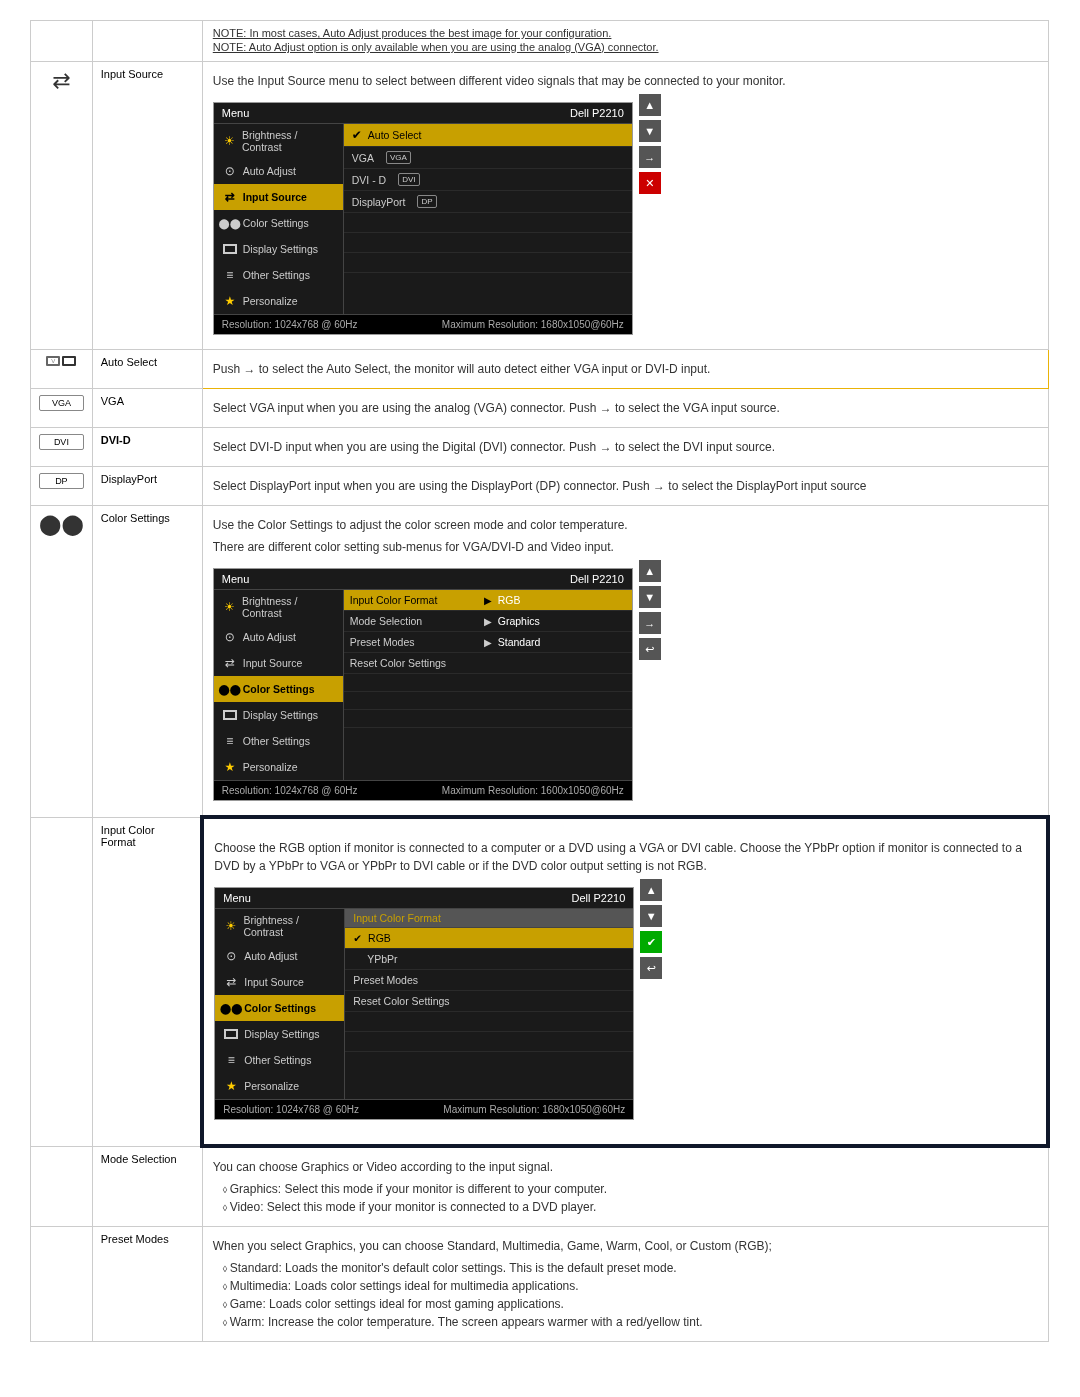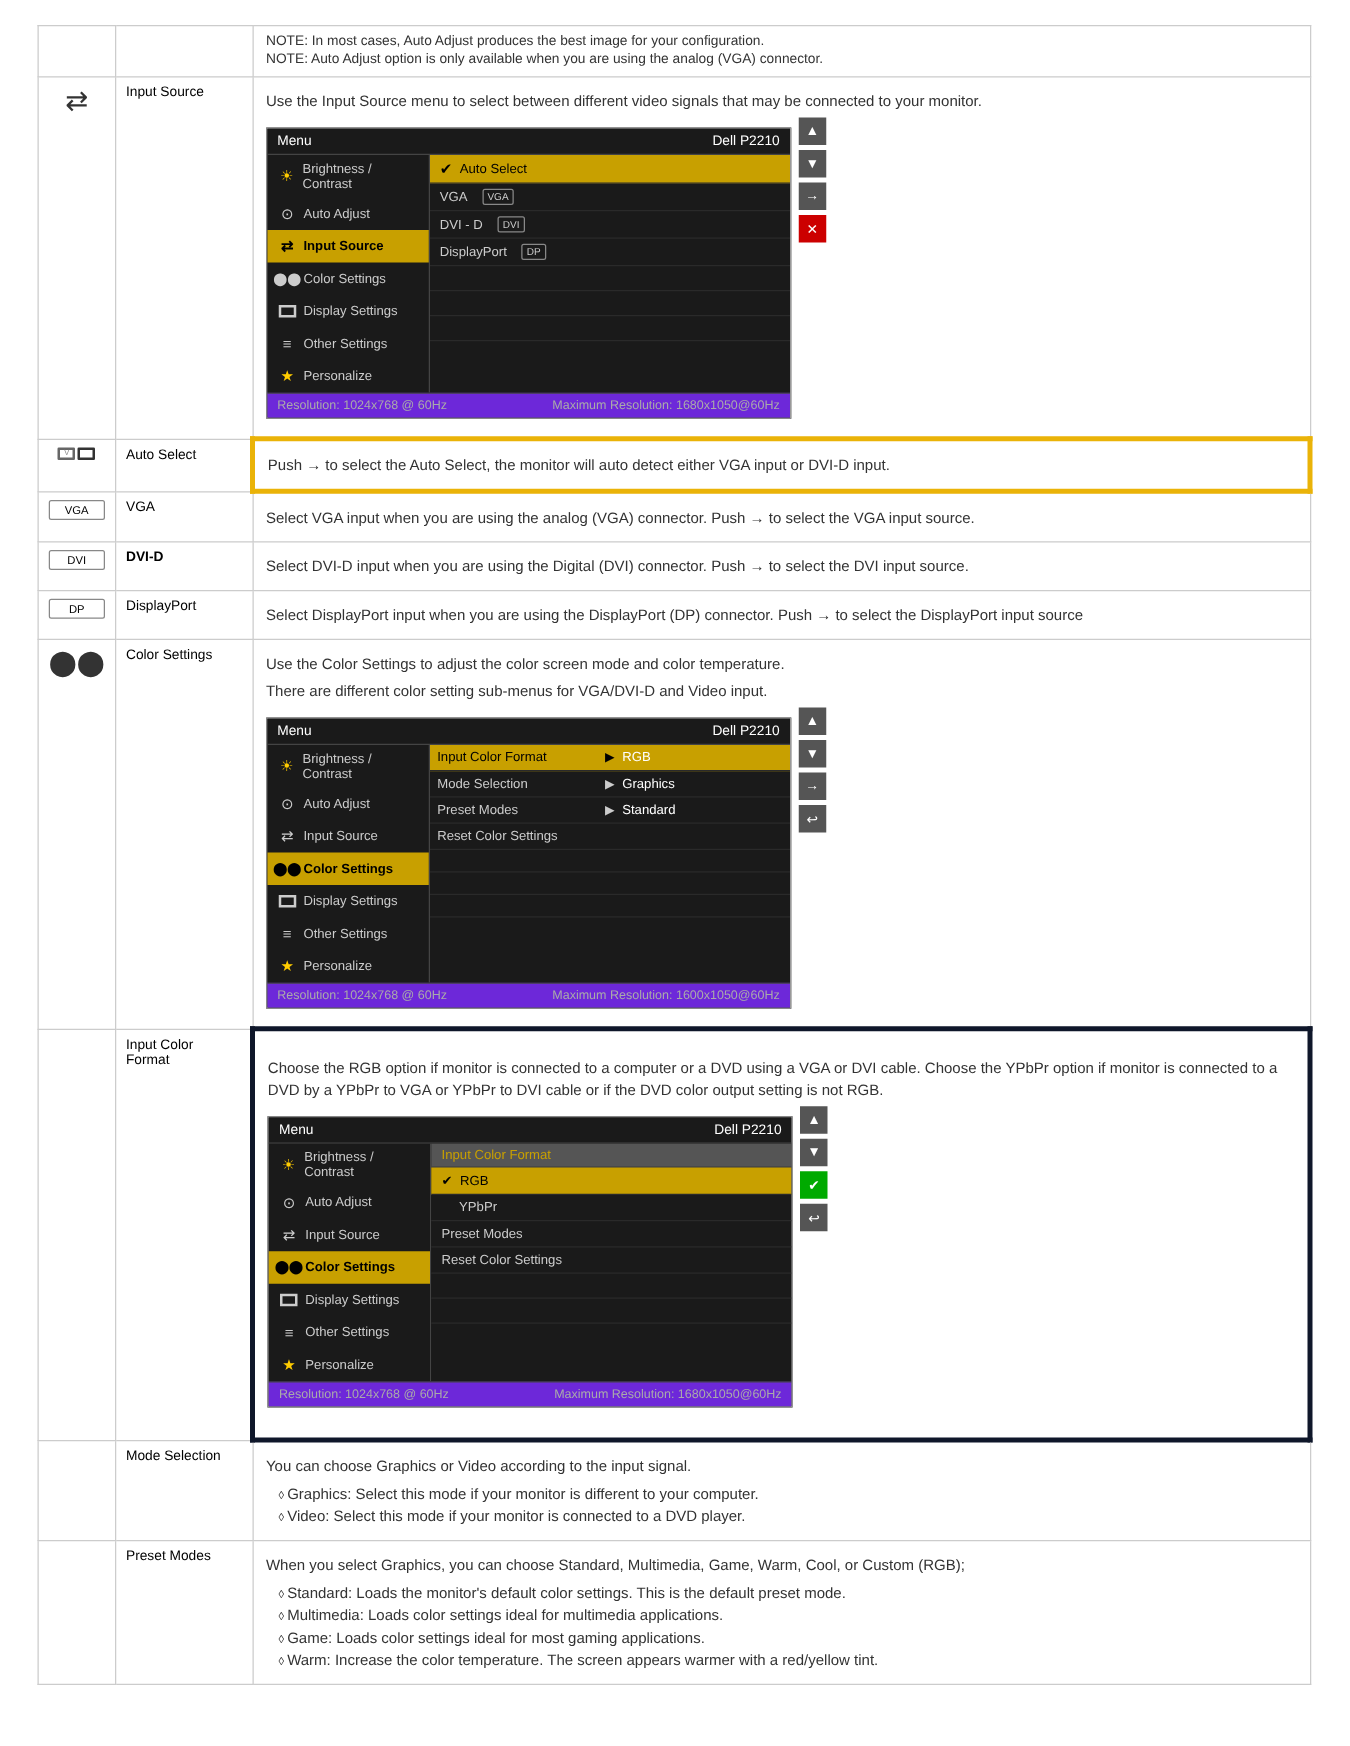--- a/index.html
+++ b/index.html
@@ -39,20 +39,21 @@
     }
     .content-cell {
       vertical-align: top;
     }
 
     
     .note-text {
       font-size: 11px;
       color: #333;
       margin-bottom: 2px;
+      text-decoration: underline;
     }
 
     
     .osd-menu {
       border: 1px solid #999;
       background: #1a1a1a;
       color: #fff;
       width: 420px;
       margin: 8px 0;
       font-size: 11px;
@@ -127,21 +128,21 @@
       font-size: 9px;
       border: 1px solid #888;
       padding: 1px 3px;
       border-radius: 2px;
     }
 
     .osd-footer {
       display: flex;
       justify-content: space-between;
       padding: 4px 8px;
-      background: #6d28d9;
+      background: #000000;
       border-top: 1px solid #444;
       font-size: 10px;
       color: #aaa;
     }
 
     
     .osd-nav-buttons {
       display: flex;
       flex-direction: column;
       gap: 4px;
@@ -346,21 +347,21 @@
         <div style="display:flex; flex-direction:column; align-items:center; gap:2px;">
           <div style="display:flex; gap:2px;">
             <div style="width:14px; height:10px; border:2px solid #666; border-radius:1px; display:flex; align-items:center; justify-content:center;">
               <span style="font-size:6px; color:#888;">V</span>
             </div>
             <div style="width:14px; height:10px; border:2px solid #333; border-radius:1px;"></div>
           </div>
         </div>
       </td>
       <td class="label-cell" style="border:1px solid #ccc; font-size:11px;">Auto Select</td>
-      <td class="content-cell" style="border:4px solid #eab308; padding:6px 10px;margin-left:48px;">
+      <td class="content-cell" style="border:1px solid #eab308; padding:6px 10px;margin-left:48px;">
         <p class="desc-text">Push → to select the Auto Select, the monitor will auto detect either VGA input or DVI-D input.</p>
       </td>
     </tr>
 
     <tr>
       <td class="icon-cell" style="border:1px solid #ccc;">
         <div style="font-size:9px; border:1px solid #888; padding:2px 3px; border-radius:2px; text-align:center;">VGA</div>
       </td>
       <td class="label-cell" style="border:1px solid #ccc; font-size:11px;">VGA</td>
       <td class="content-cell" style="border:1px solid #ccc; padding:6px 10px;">

